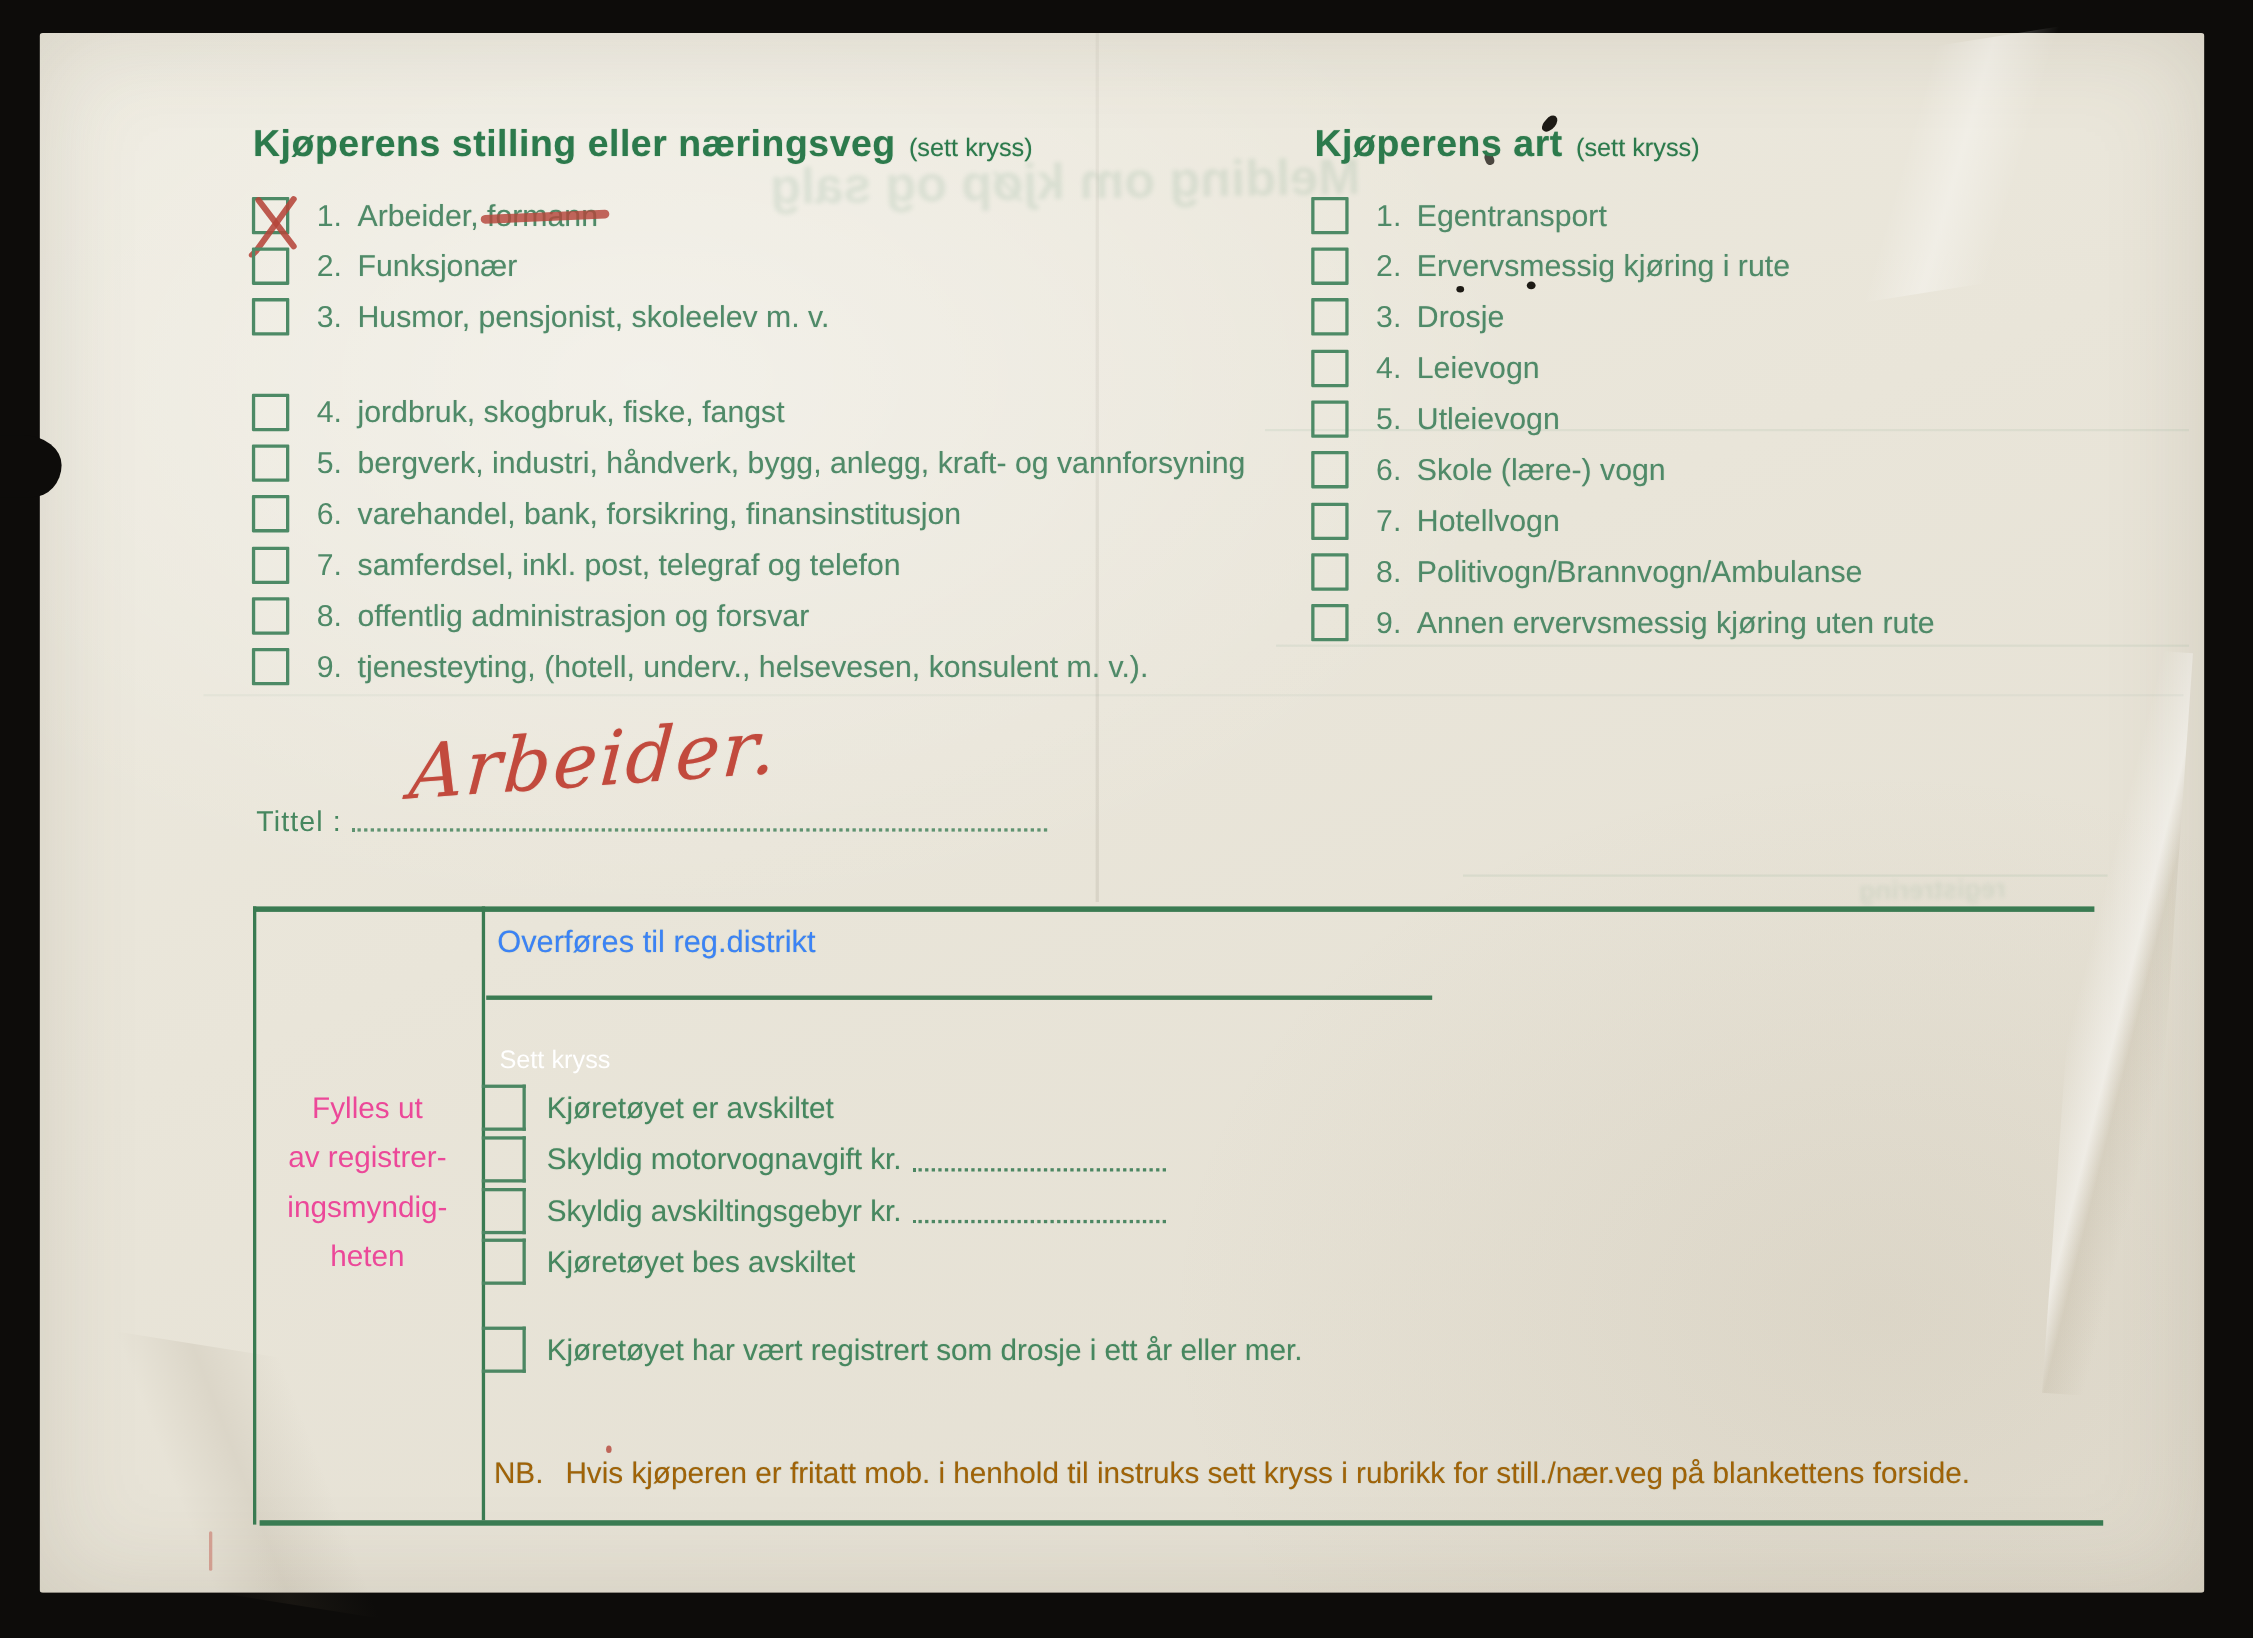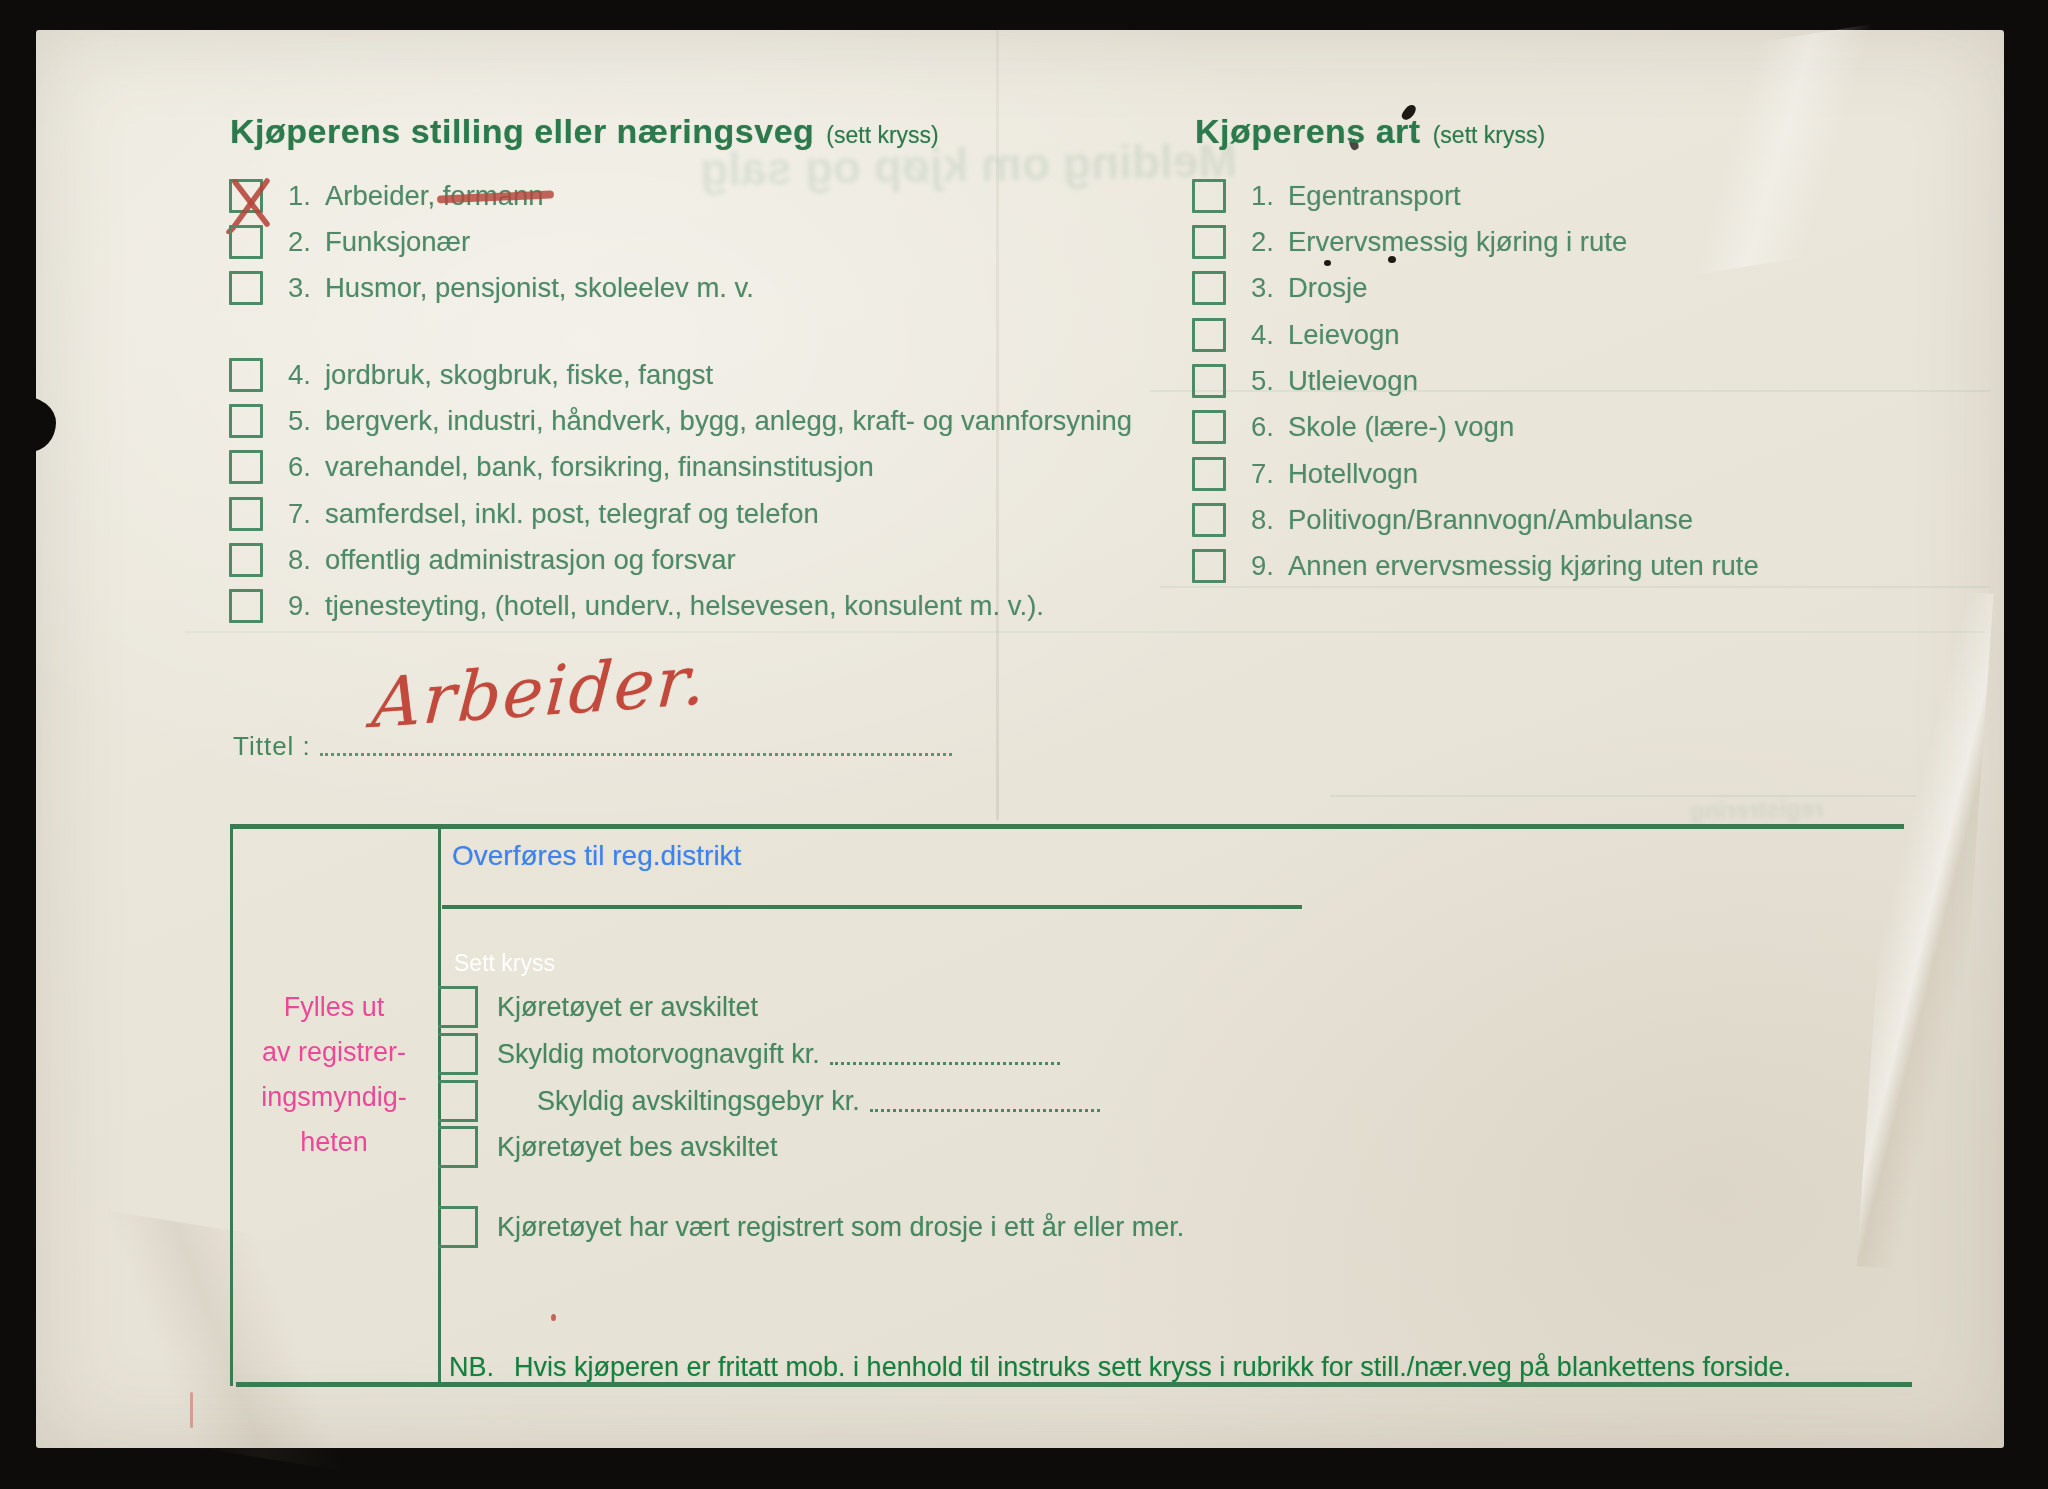--- a/index.html
+++ b/index.html
@@ -62,22 +62,22 @@
     border-left:none;box-sizing:border-box;}
   .boxrow{position:absolute;left:497px;display:flex;align-items:flex-end;height:32px;
     white-space:nowrap;}
   .boxrow .t{font-size:27px;color:#46875f;text-shadow:0 0 1px rgba(70,135,95,.35);}
   .leader{width:230px;border-bottom:3px dotted #4c8763;margin-left:10px;margin-bottom:5px;}
   .sidecol{position:absolute;left:230px;width:208px;text-align:center;font-size:27px;
     color:#ec4899;white-space:nowrap;}
   .boxtitle{position:absolute;left:452px;top:840px;font-size:28px;color:#3b82f6;
     white-space:nowrap;text-shadow:0 0 1px rgba(63,133,96,.4);}
   .settkryss{position:absolute;left:454px;top:950px;font-size:23px;color:#ffffff;}
-  .nbrow{position:absolute;left:449px;top:1324px;font-size:27px;color:#15803d;
-    white-space:nowrap;text-shadow:0 0 1px rgba(63,133,96,.4);margin-top:28px;}
+  .nbrow{position:absolute;left:449px;top:1324px;font-size:27px;color:#a16207;
+    white-space:nowrap;text-shadow:0 0 1px rgba(63,133,96,.4);}
   .nbrow .nb{margin-right:20px;}
 </style>
 </head>
 <body>
 
 <div class="paper"></div>
 <div class="layer">
   <div class="crease-v"></div>
   <div class="crease-r"></div>
   <div class="crease-tr"></div>
@@ -230,21 +230,21 @@
   <div class="bracket" style="top:1126px;"></div>
   <div class="bracket" style="top:1206px;"></div>
 
   <div class="boxrow" style="top:991px;">
     <span class="t">Kjøretøyet er avskiltet</span>
   </div>
   <div class="boxrow" style="top:1038px;">
     <span class="t">Skyldig motorvognavgift kr.</span>
     <span class="leader"></span>
   </div>
-  <div class="boxrow" style="top:1085px;margin-left:40px;">
+  <div class="boxrow" style="top:1085px;">
     <span class="t">Skyldig avskiltingsgebyr kr.</span>
     <span class="leader"></span>
   </div>
   <div class="boxrow" style="top:1131px;">
     <span class="t">Kjøretøyet bes avskiltet</span>
   </div>
   <div class="boxrow" style="top:1211px;">
     <span class="t">Kjøretøyet har vært registrert som drosje i ett år eller mer.</span>
   </div>
 

